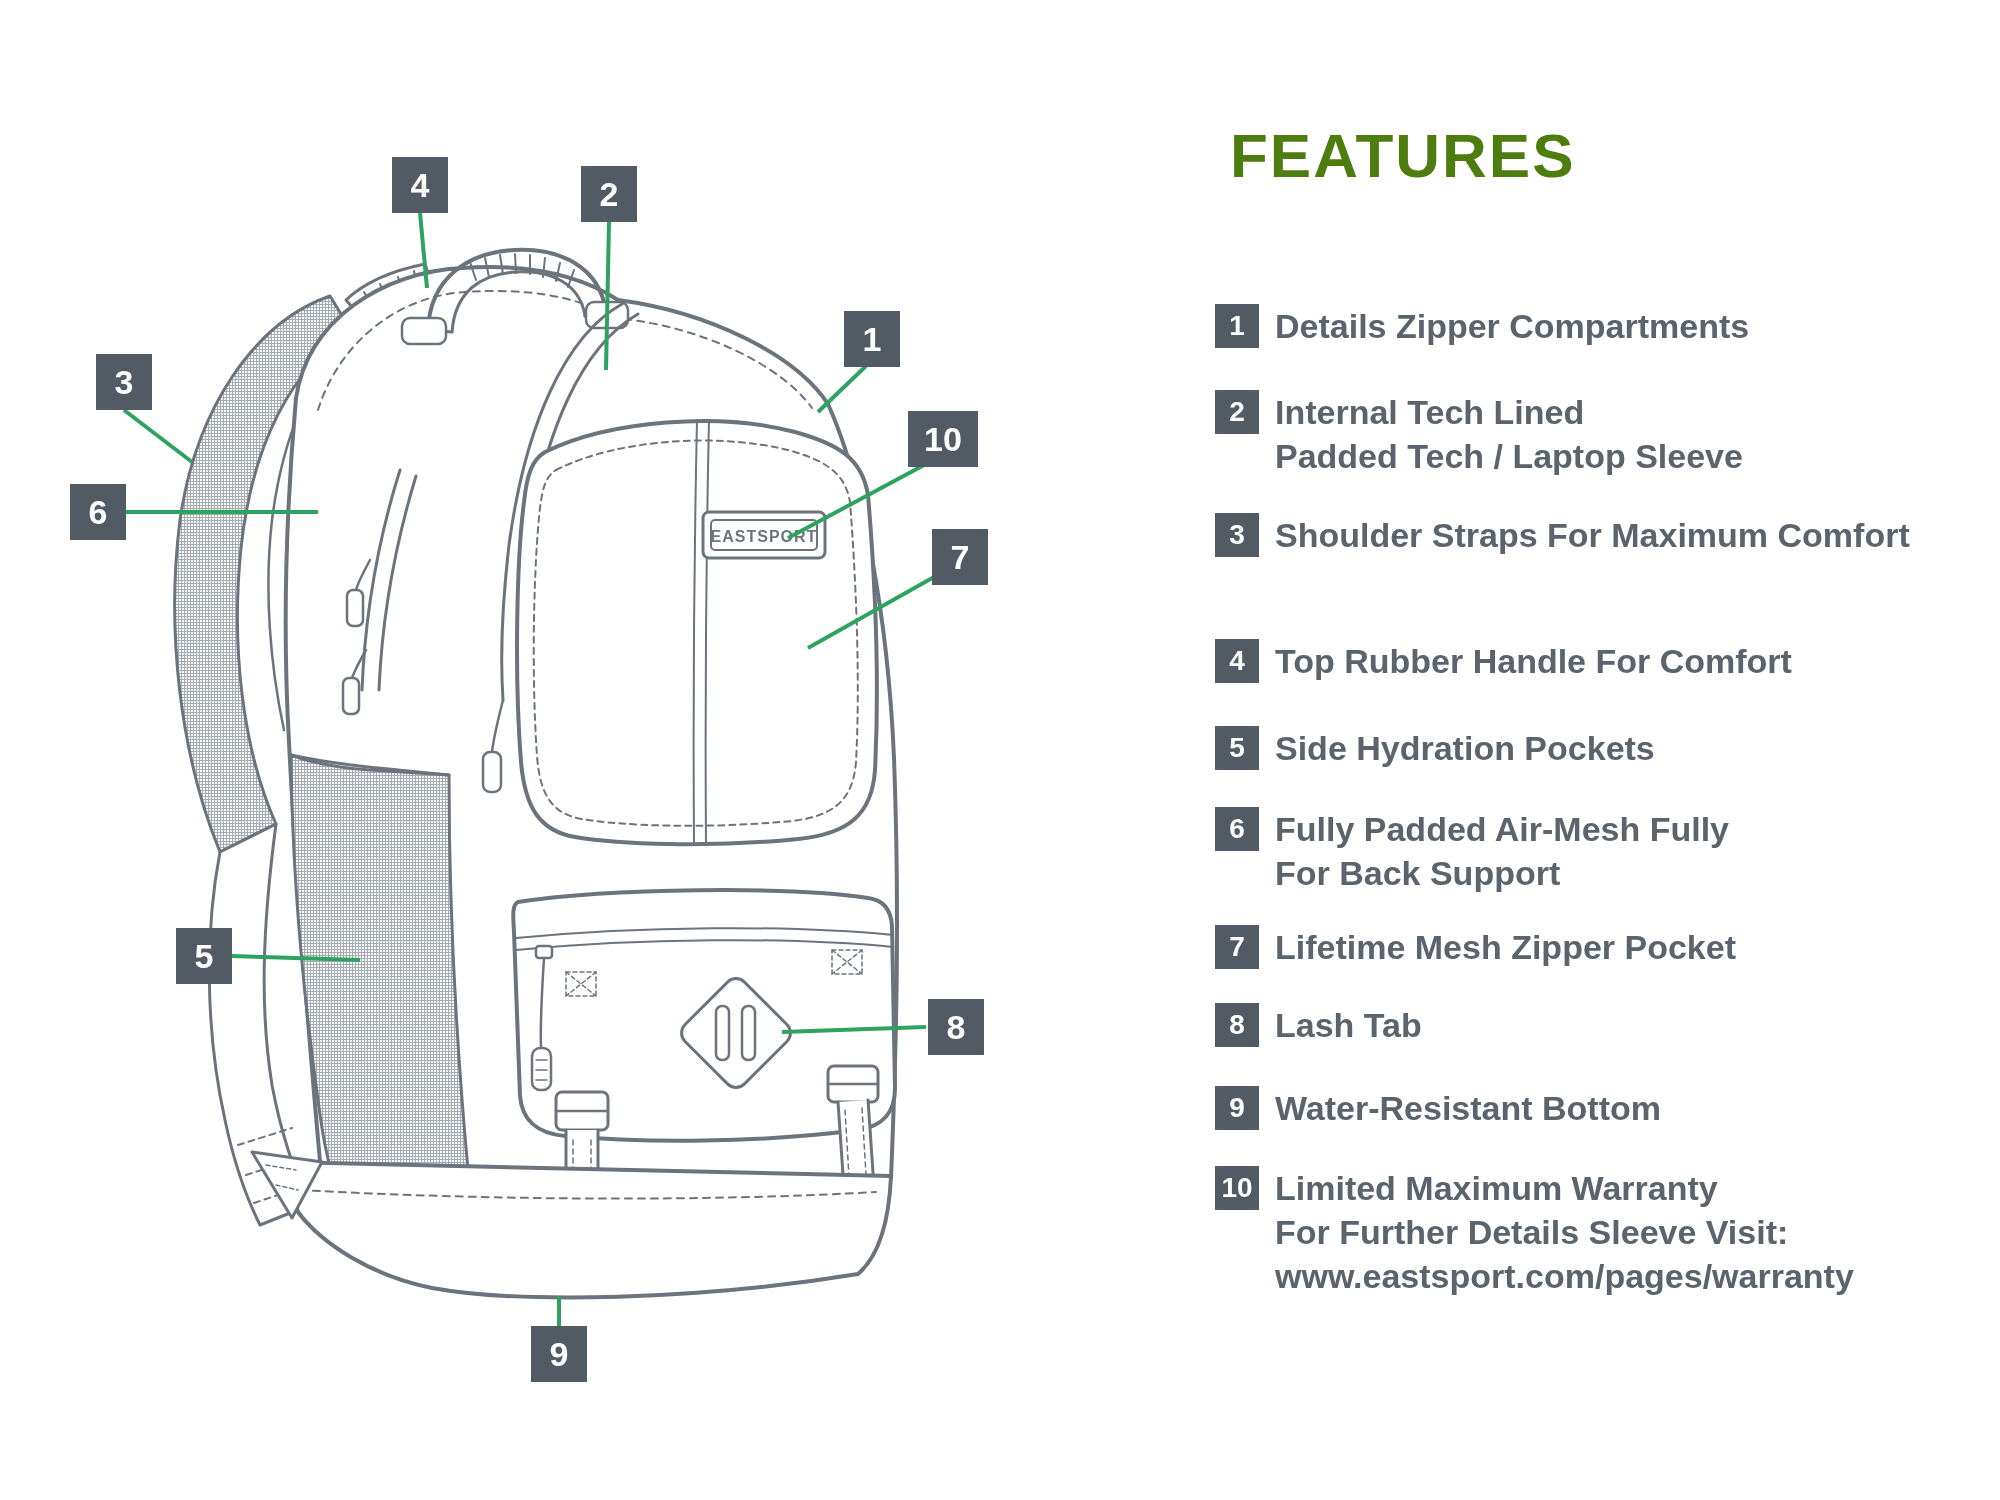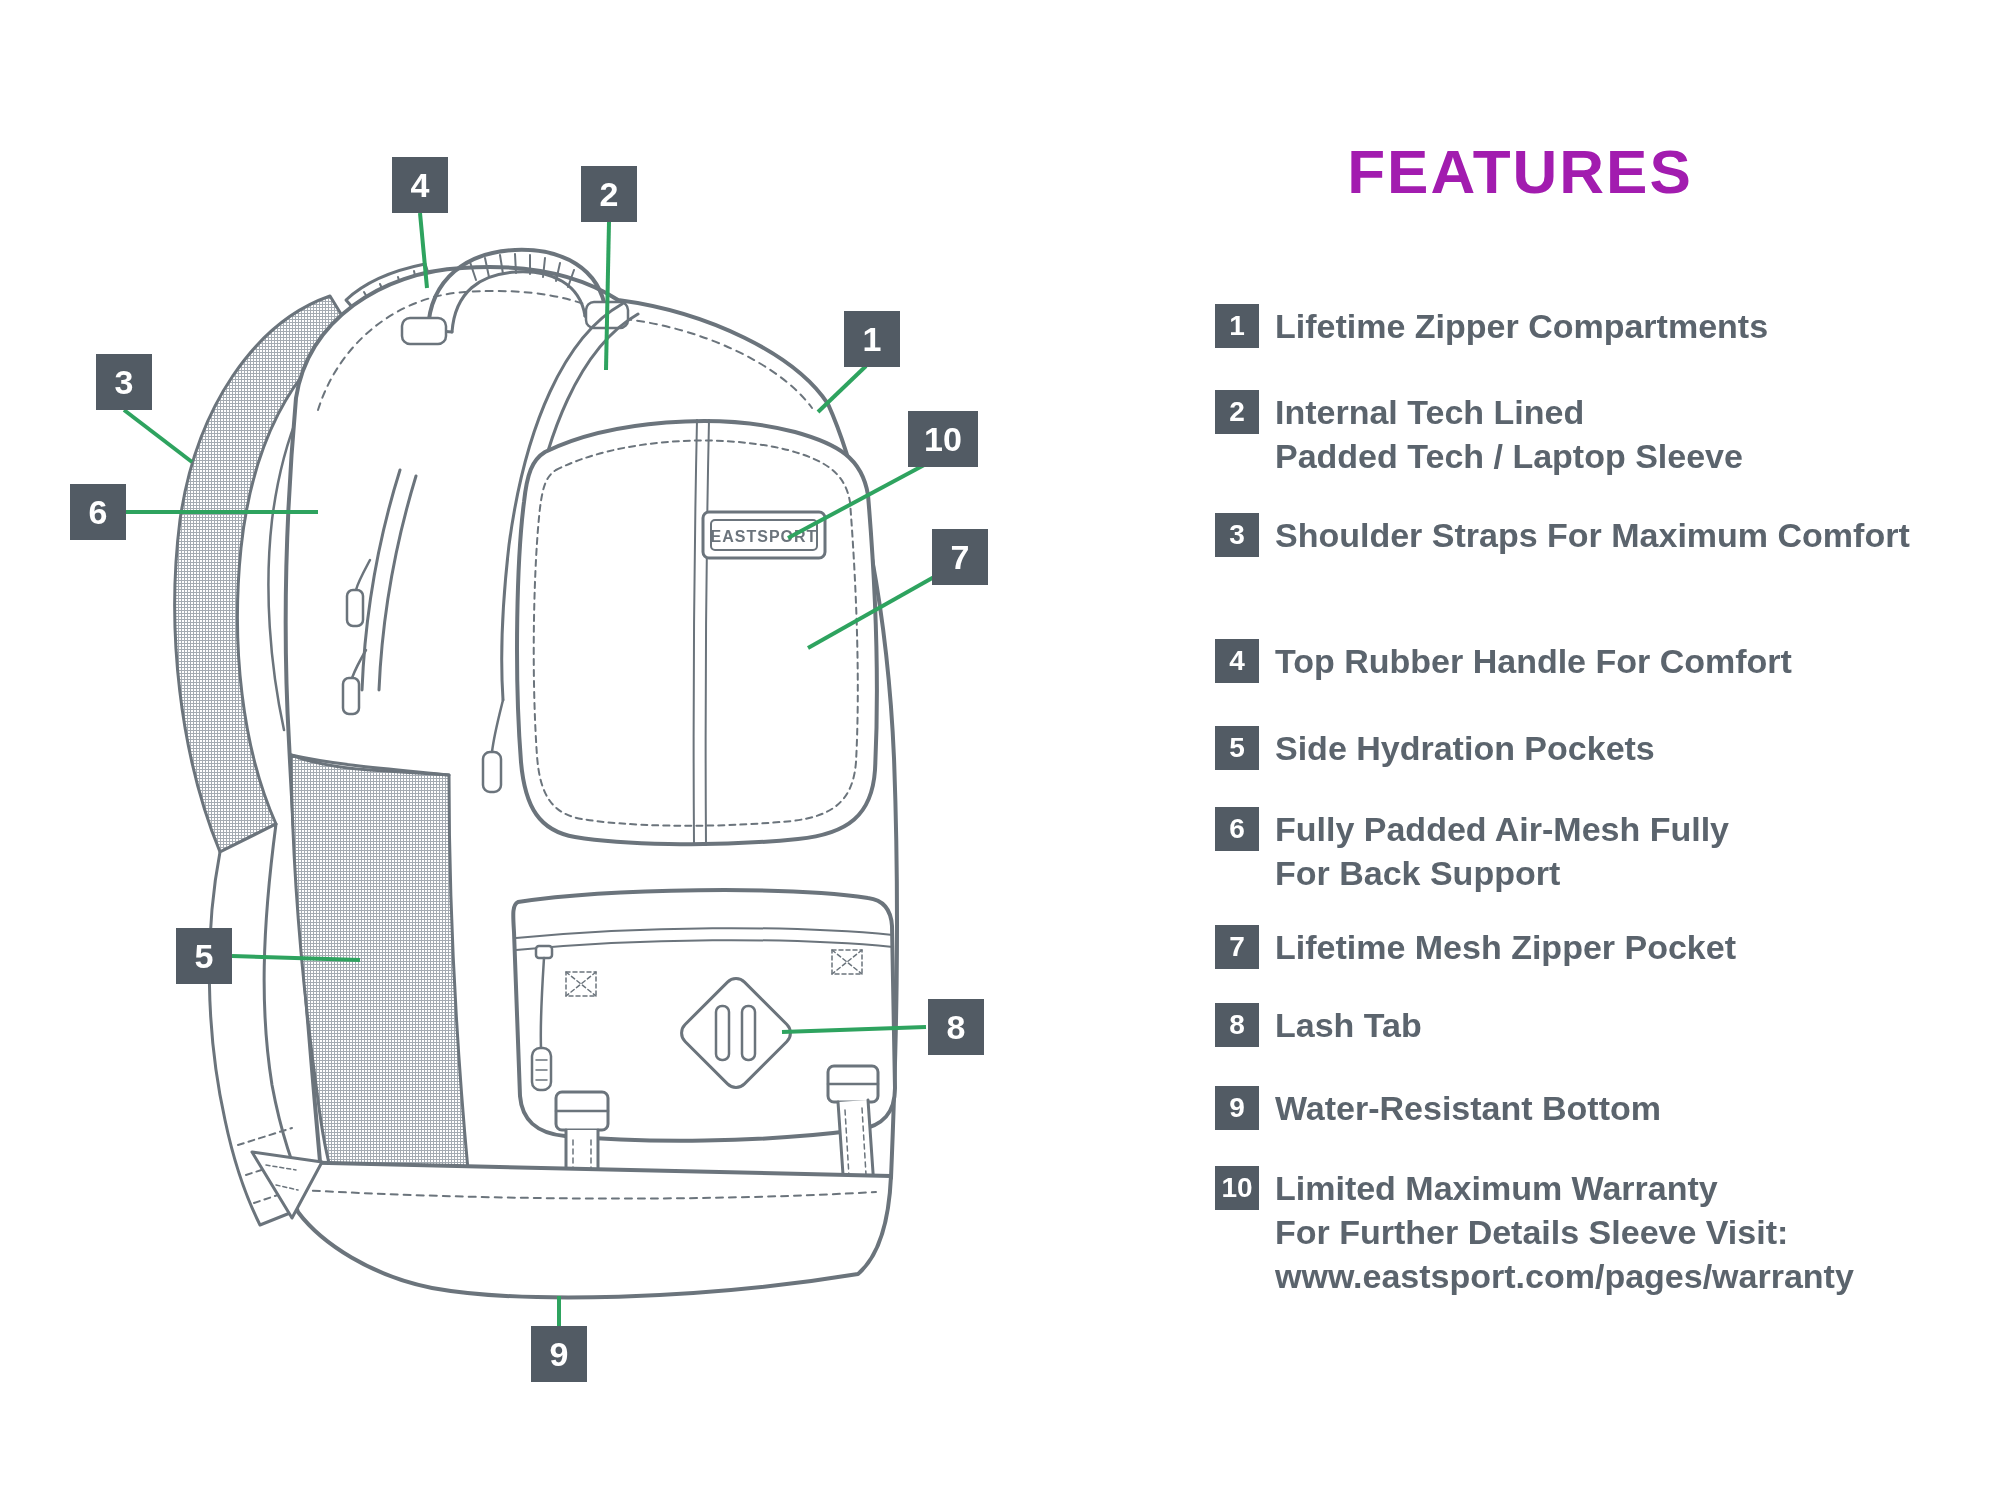--- a/index.html
+++ b/index.html
@@ -1,21 +1,21 @@
 <!DOCTYPE html>
 <html><head>
 <meta charset="utf-8">
 <style>
   html,body { margin:0; padding:0; background:#ffffff; font-family:"Liberation Sans", sans-serif; }
   .canvas { position:relative; width:2000px; height:1500px; background:#ffffff; overflow:hidden; }
 
   .features-title {
-    position:absolute; left:1230px; top:136px; width:580px;
-    text-align:center; font-size:62px; font-weight:bold;
-    color:#a21caf; letter-spacing:2px;
+    position:absolute; left:1230px; top:120px; width:580px;
+    font-size:62px; font-weight:bold;
+    color:#4d7c0f; letter-spacing:2px;
   }
   .feature-item { position:absolute; left:1215px; display:flex; gap:16px; align-items:flex-start; }
   .fbadge {
     min-width:44px; height:44px; padding:0 5px; box-sizing:border-box;
     background:#525b64; color:#ffffff; font-size:28px; font-weight:bold;
     display:flex; align-items:center; justify-content:center; flex:0 0 auto;
   }
   .ftext { display:flex; flex-direction:column; }
   .fline { font-size:34px; font-weight:bold; color:#5b646d; line-height:44px; white-space:nowrap; }
 
@@ -172,21 +172,21 @@
   <div class="dbadge" style="left:932px; top:529px;">7</div>
   <div class="dbadge" style="left:928px; top:999px;">8</div>
   <div class="dbadge" style="left:531px; top:1326px;">9</div>
   <div class="dbadge wide" style="left:908px; top:411px;">10</div>
 
   <div class="features-title">FEATURES</div>
 
   <div class="feature-item" style="top:304px">
     <span class="fbadge">1</span>
     <div class="ftext">
-      <div class="fline">Lifetime Zipper Compartments</div>
+      <div class="fline">Details Zipper Compartments</div>
     </div>
   </div>
 
   <div class="feature-item" style="top:390px">
     <span class="fbadge">2</span>
     <div class="ftext">
       <div class="fline">Internal Tech Lined</div>
       <div class="fline">Padded Tech / Laptop Sleeve</div>
     </div>
   </div>

